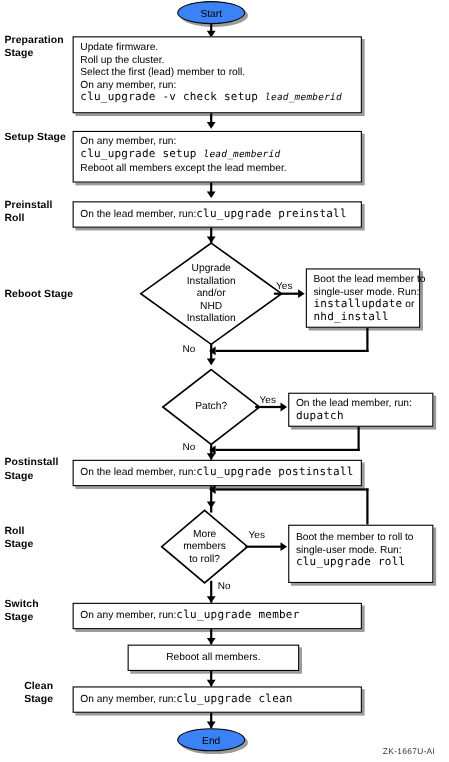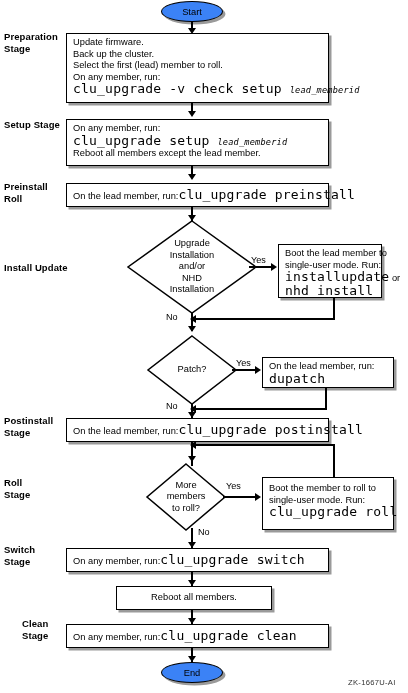--- a/index.html
+++ b/index.html
@@ -43,21 +43,21 @@
     position: absolute;
     left: 6px;
     right: 4px;
     top: 3px;
     font-size: 9.3px;
     line-height: 11.6px;
     color: #000000;
   }
   .box-text .mono {
     font-family: "DejaVu Sans Mono", "Liberation Mono", monospace;
-    font-size: 13px;
+    font-size: 10px;
     letter-spacing: 0.2px;
   }
   .box-text .mono-i {
     font-family: "DejaVu Sans Mono", "Liberation Mono", monospace;
     font-size: 8.6px;
     font-style: italic;
     letter-spacing: 0.2px;
   }
   .box-text .line {
     display: block;
@@ -164,21 +164,21 @@
 
   <div class="conn conn-v" style="left:191px; top:22px; width:2.1px; height:9px;"></div>
   <div class="arrow-down" style="left:187.5px; top:28px;"></div>
 
   <div class="stage-label" style="left:4px; top:31px; width:62px;">Preparation
 Stage</div>
 
   <div class="node-box" style="left:66px; top:33px; width:263px; height:70px;">
     <div class="box-text">
       <span class="line">Update firmware.</span>
-      <span class="line">Back up the cluster.</span>
+      <span class="line">Roll up the cluster.</span>
       <span class="line">Select the first (lead) member to roll.</span>
       <span class="line">On any member, run:</span>
       <span class="line"><span class="mono">clu_upgrade -v check setup </span><span class="mono-i">lead_memberid</span></span>
     </div>
   </div>
 
   <div class="conn conn-v" style="left:191px; top:103px; width:2.1px; height:12px;"></div>
   <div class="arrow-down" style="left:187.5px; top:111px;"></div>
 
   <div class="stage-label" style="left:4px; top:119px; width:62px;">Setup Stage</div>
@@ -199,21 +199,21 @@
 
   <div class="node-box" style="left:66px; top:183px; width:263px; height:24px;">
     <div class="box-text" style="top:5px;">
       <span class="line"><span>On the lead member, run:</span><span class="mono">clu_upgrade preinstall</span></span>
     </div>
   </div>
 
   <div class="conn conn-v" style="left:191px; top:207px; width:2.1px; height:14px;"></div>
   <div class="arrow-down" style="left:187.5px; top:215px;"></div>
 
-  <div class="stage-label" style="left:4px; top:262px; width:72px;">Install Update</div>
+  <div class="stage-label" style="left:4px; top:262px; width:72px;">Reboot Stage</div>
 
   <div class="diamond-wrap" style="left:126px; top:219px; width:132px; height:96px;">
     <svg width="132" height="96" viewBox="0 0 132 96">
       <polygon points="66,2 130,48 66,94 2,48" fill="#ffffff" stroke="#000000" stroke-width="1.5"></polygon>
     </svg>
     <div class="diamond-text">Upgrade
 Installation
 and/or
 NHD
 Installation</div>
@@ -308,21 +308,21 @@
 
   <div class="edge-label" style="left:198px; top:527px;">No</div>
   <div class="conn conn-v" style="left:191px; top:528px; width:2.1px; height:20px;"></div>
   <div class="arrow-down" style="left:187.5px; top:542px;"></div>
 
   <div class="stage-label" style="left:4px; top:544px; width:62px;">Switch
 Stage</div>
 
   <div class="node-box" style="left:66px; top:548px; width:263px; height:24px;">
     <div class="box-text" style="top:5px;">
-      <span class="line"><span>On any member, run:</span><span class="mono">clu_upgrade switch</span></span>
+      <span class="line"><span>On any member, run:</span><span class="mono">clu_upgrade member</span></span>
     </div>
   </div>
 
   <div class="conn conn-v" style="left:191px; top:572px; width:2.1px; height:14px;"></div>
   <div class="arrow-down" style="left:187.5px; top:580px;"></div>
 
   <div class="node-box" style="left:116px; top:586px; width:156px; height:24px;">
     <div class="box-text" style="top:5px; text-align:center; left:0; right:0;">
       <span class="line">Reboot all members.</span>
     </div>

